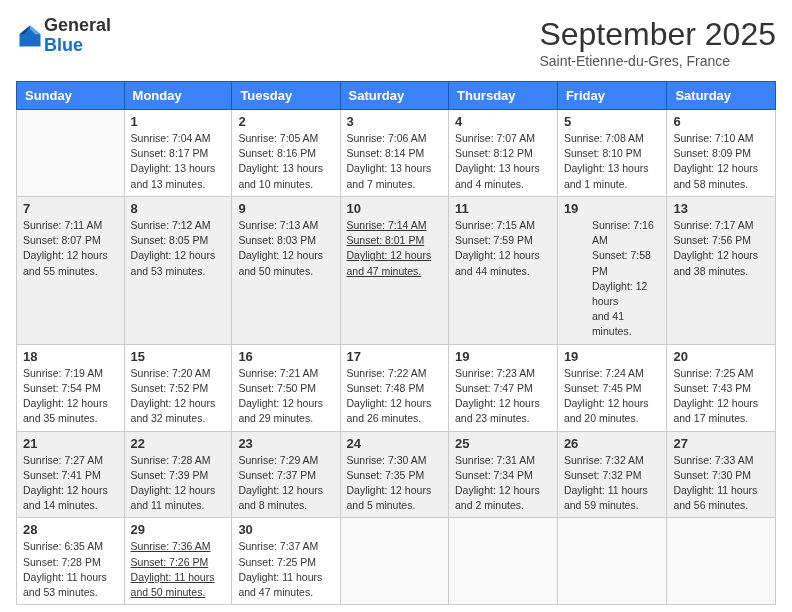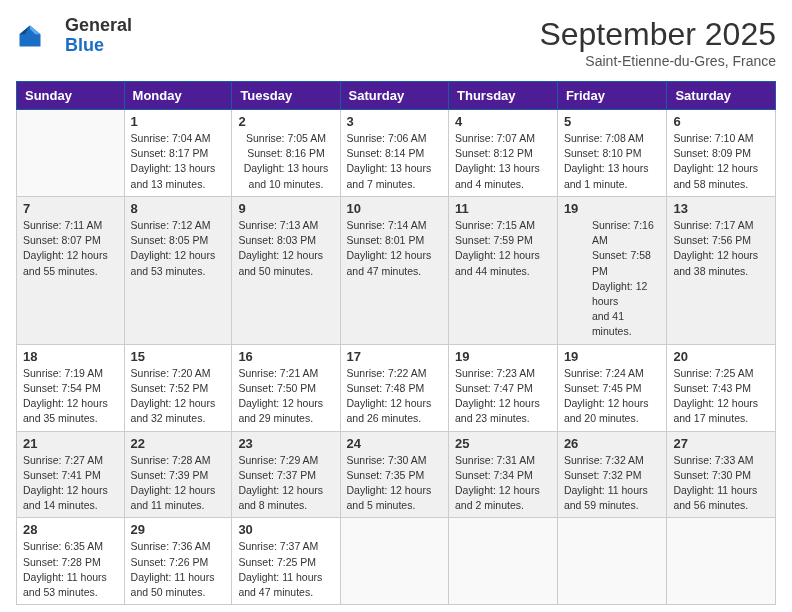--- a/index.html
+++ b/index.html
@@ -12,52 +12,52 @@
     }
     .header {
       display: flex;
       justify-content: space-between;
       align-items: flex-start;
       margin-bottom: 12px;
     }
     .logo {
       display: flex;
       align-items: center;
-      gap: 21px;
+      gap: 0;
     }
     .logo-text {
       font-size: 18px;
       font-weight: bold;
       line-height: 1.1;
     }
     .logo-general { color: #333; }
     .logo-blue { color: #1a6fc4; }
     .logo-icon {
       width: 28px;
       height: 28px;
     }
     .title-block {
-      text-align: right;
+      text-align: left;
     }
     .month-title {
       font-size: 32px;
       font-weight: normal;
       color: #333;
     }
     .location {
       font-size: 14px;
       color: #555;
     }
     .calendar {
       width: 100%;
       border-collapse: collapse;
       border: 1px solid #ccc;
     }
     .calendar th {
-      background-color: #4c1d95;
+      background-color: #3b82f6;
       color: #fff;
       text-align: left;
       padding: 6px 8px;
       font-size: 13px;
       font-weight: bold;
       border: 1px solid #1a5a9f;
     }
     .calendar td {
       border: 1px solid #ccc;
       vertical-align: top;
@@ -124,21 +124,21 @@
         <td class="empty"></td>
         <td>
           <span class="day-number">1</span>
           <div class="day-info" style="white-space: pre-line;">Sunrise: 7:04 AM
 Sunset: 8:17 PM
 Daylight: 13 hours
 and 13 minutes.</div>
         </td>
         <td>
           <span class="day-number">2</span>
-          <div class="day-info" style="white-space: pre-line; text-align: center;">Sunrise: 7:05 AM
+          <div class="day-info" style="white-space: pre-line;">Sunrise: 7:05 AM
 Sunset: 8:16 PM
 Daylight: 13 hours
 and 10 minutes.</div>
         </td>
         <td>
           <span class="day-number">3</span>
           <div class="day-info" style="white-space: pre-line;">Sunrise: 7:06 AM
 Sunset: 8:14 PM
 Daylight: 13 hours
 and 7 minutes.</div>
@@ -182,21 +182,21 @@
         </td>
         <td>
           <span class="day-number">9</span>
           <div class="day-info" style="white-space: pre-line;">Sunrise: 7:13 AM
 Sunset: 8:03 PM
 Daylight: 12 hours
 and 50 minutes.</div>
         </td>
         <td>
           <span class="day-number">10</span>
-          <div class="day-info" style="white-space: pre-line;">Sunrise: 7:14 AM
+          <div class="day-info" style="white-space: pre-line; text-decoration: underline;">Sunrise: 7:14 AM
 Sunset: 8:01 PM
 Daylight: 12 hours
 and 47 minutes.</div>
         </td>
         <td>
           <span class="day-number">11</span>
           <div class="day-info" style="white-space: pre-line;">Sunrise: 7:15 AM
 Sunset: 7:59 PM
 Daylight: 12 hours
 and 44 minutes.</div>
@@ -321,21 +321,21 @@
       <tr>
         <td>
           <span class="day-number">28</span>
           <div class="day-info" style="white-space: pre-line;">Sunrise: 6:35 AM
 Sunset: 7:28 PM
 Daylight: 11 hours
 and 53 minutes.</div>
         </td>
         <td>
           <span class="day-number">29</span>
-          <div class="day-info" style="white-space: pre-line;">Sunrise: 7:36 AM
+          <div class="day-info" style="white-space: pre-line; text-decoration: underline;">Sunrise: 7:36 AM
 Sunset: 7:26 PM
 Daylight: 11 hours
 and 50 minutes.</div>
         </td>
         <td>
           <span class="day-number">30</span>
           <div class="day-info" style="white-space: pre-line;">Sunrise: 7:37 AM
 Sunset: 7:25 PM
 Daylight: 11 hours
 and 47 minutes.</div>

